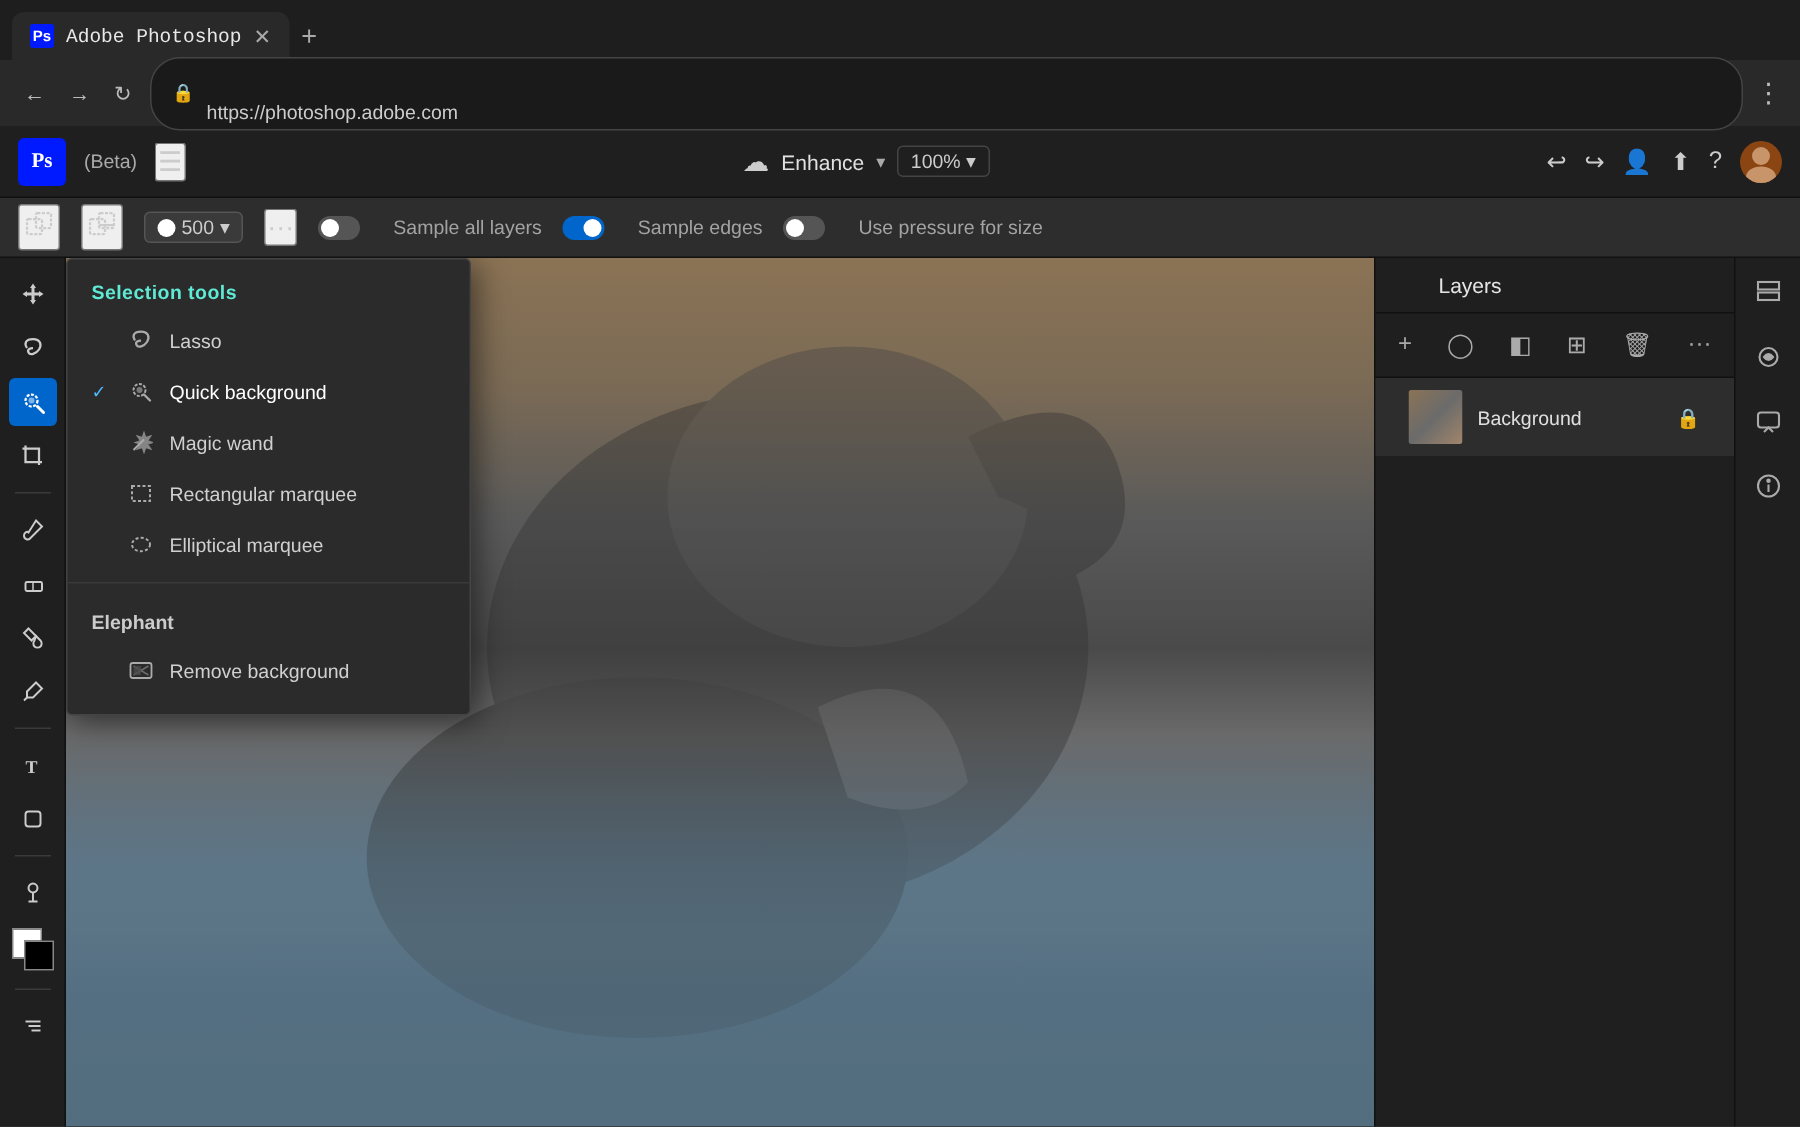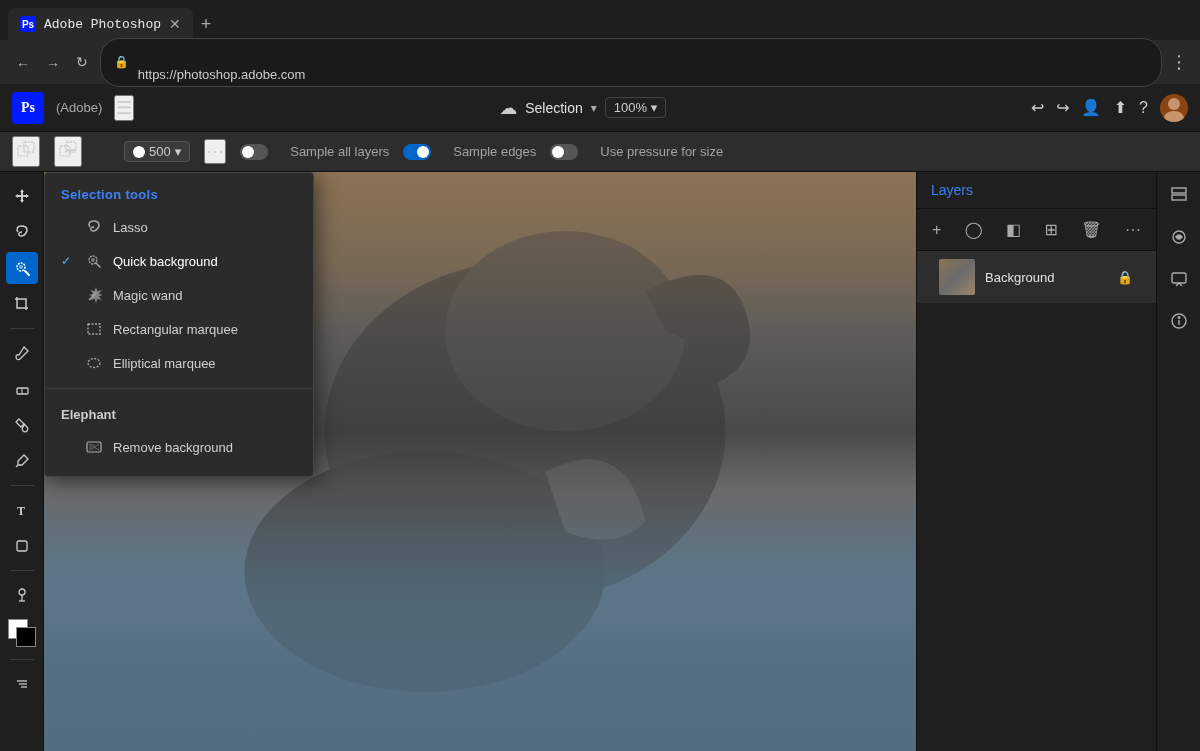--- a/index.html
+++ b/index.html
@@ -27,21 +27,21 @@
     .ps-filename { color: #e0e0e0; font-size: 14px; font-weight: 500; }
     .ps-chevron { color: #aaa; font-size: 12px; }
     .ps-zoom { background: none; border: 1px solid #444; border-radius: 4px; color: #ccc; font-size: 13px; padding: 2px 8px; cursor: pointer; }
     .ps-right-icons { display: flex; align-items: center; gap: 12px; }
     .ps-icon-btn { background: none; border: none; color: #ccc; font-size: 16px; cursor: pointer; }
     .ps-avatar { width: 28px; height: 28px; border-radius: 50%; background: #8B4513; display: flex; align-items: center; justify-content: center; overflow: hidden; }
 
     
     .options-bar { display: flex; align-items: center; background: #2d2d2d; height: 40px; padding: 0 12px; gap: 14px; border-bottom: 1px solid #111; }
     .opt-icon { color: #ccc; font-size: 14px; cursor: pointer; padding: 3px; }
-    .brush-size-btn { display: flex; align-items: center; gap: 4px; background: #3a3a3a; border: 1px solid #555; border-radius: 4px; padding: 2px 8px; color: #ccc; font-size: 13px; cursor: pointer; margin-left: 28px; }
+    .brush-size-btn { display: flex; align-items: center; gap: 4px; background: #3a3a3a; border: 1px solid #555; border-radius: 4px; padding: 2px 8px; color: #ccc; font-size: 13px; cursor: pointer; }
     .brush-dot { width: 12px; height: 12px; background: #fff; border-radius: 50%; }
     .opt-more { color: #ccc; font-size: 18px; cursor: pointer; }
     .opt-toggle-group { display: flex; align-items: center; gap: 22px; color: #a3a3a3; font-size: 13px; justify-content: flex-end; }
     .toggle-circle { width: 28px; height: 16px; background: #555; border-radius: 8px; position: relative; cursor: pointer; }
     .toggle-circle.on { background: #0066cc; }
     .toggle-circle .knob { width: 12px; height: 12px; background: #fff; border-radius: 50%; position: absolute; top: 2px; left: 2px; transition: left 0.2s; }
     .toggle-circle.on .knob { left: 14px; }
 
     
     .main-area { display: flex; height: calc(751px - 40px - 44px - 48px - 40px); }
@@ -53,32 +53,32 @@
     .tool-separator { width: 24px; height: 1px; background: #3a3a3a; margin: 4px 0; }
     .color-indicator { width: 28px; height: 28px; position: relative; margin: 4px 0; }
     .color-front { width: 20px; height: 20px; background: white; border: 1px solid #888; position: absolute; top: 0; left: 0; cursor: pointer; }
     .color-back { width: 20px; height: 20px; background: black; border: 1px solid #888; position: absolute; bottom: 0; right: 0; cursor: pointer; }
 
     
     .canvas-area { flex: 1; background: #404040; position: relative; overflow: hidden; }
 
     
     .dropdown-panel { position: absolute; top: 0; left: 0; width: 270px; background: #2b2b2b; border: 1px solid #444; border-radius: 4px; z-index: 10; box-shadow: 4px 4px 20px rgba(0,0,0,0.5); padding-bottom: 12px; }
-    .dropdown-section-title { color: #3b82f6; font-size: 13px; font-weight: 600; padding: 14px 16px 8px; letter-spacing: 0.3px; }
+    .dropdown-section-title { color: #5eead4; font-size: 13px; font-weight: 600; padding: 14px 16px 8px; letter-spacing: 0.3px; }
     .dropdown-item { display: flex; align-items: center; gap: 10px; padding: 8px 16px; cursor: pointer; color: #d0d0d0; font-size: 13px; }
     .dropdown-item.active { color: #ffffff; }
     .check-mark { color: #4db8ff; font-size: 12px; width: 14px; }
     .item-icon { width: 18px; height: 18px; display: flex; align-items: center; justify-content: center; font-size: 14px; opacity: 0.8; }
     .dropdown-divider { height: 1px; background: #3a3a3a; margin: 8px 0; }
     .actions-section-title { color: #ccc; font-size: 13px; font-weight: 600; padding: 10px 16px 8px; }
 
     
     .right-panel { width: 240px; background: #1f1f1f; border-left: 1px solid #111; display: flex; flex-direction: column; }
     .layers-header { display: flex; align-items: center; justify-content: space-between; padding: 10px 14px; border-bottom: 1px solid #111; }
-    .layers-title { color: #3b82f6; font-size: 14px; font-weight: 500; }
+    .layers-title { color: #e5e5e5; font-size: 14px; font-weight: 500; margin-left: 28px; }
     .layer-icons-row { display: flex; align-items: center; justify-content: space-between; padding: 8px 12px; border-bottom: 1px solid #111; }
     .layer-action-btn { background: none; border: none; color: #aaa; font-size: 16px; cursor: pointer; padding: 3px; border-radius: 3px; }
     .layer-item { display: flex; align-items: center; gap: 10px; padding: 8px 22px; background: #2d2d2d; cursor: pointer; }
     .layer-thumb { width: 36px; height: 36px; border-radius: 2px; overflow: hidden; background: #555; flex-shrink: 0; }
     .layer-thumb-inner { width: 100%; height: 100%; background: linear-gradient(135deg, #8B7355 0%, #6b6b6b 50%, #a0856a 100%); }
     .layer-name { color: #e0e0e0; font-size: 13px; flex: 1; }
     .layer-lock { color: #aaa; font-size: 13px; }
 
     
     .far-right-panel { width: 44px; background: #1f1f1f; border-left: 1px solid #111; display: flex; flex-direction: column; align-items: center; padding: 8px 0; gap: 8px; }
@@ -107,25 +107,25 @@
     <div class="address-bar">
       <span class="lock-icon">🔒</span>
       <span class="address-text">https://photoshop.adobe.com</span>
     </div>
     <span class="nav-more">⋮</span>
   </div>
 </div>
 
 <div class="ps-app-bar">
   <div class="ps-logo">Ps</div>
-  <span class="ps-beta">(Adobe)</span>
+  <span class="ps-beta">(Beta)</span>
   <button class="ps-hamburger">☰</button>
   <div class="ps-center">
     <span class="ps-cloud-icon">☁</span>
-    <span class="ps-filename">Selection</span>
+    <span class="ps-filename">Enhance</span>
     <span class="ps-chevron">▾</span>
     <button class="ps-zoom">
       <span>100%</span>
       <span> ▾</span>
     </button>
   </div>
   <div class="ps-right-icons">
     <button class="ps-icon-btn">↩</button>
     <button class="ps-icon-btn">↪</button>
     <button class="ps-icon-btn">👤</button>

